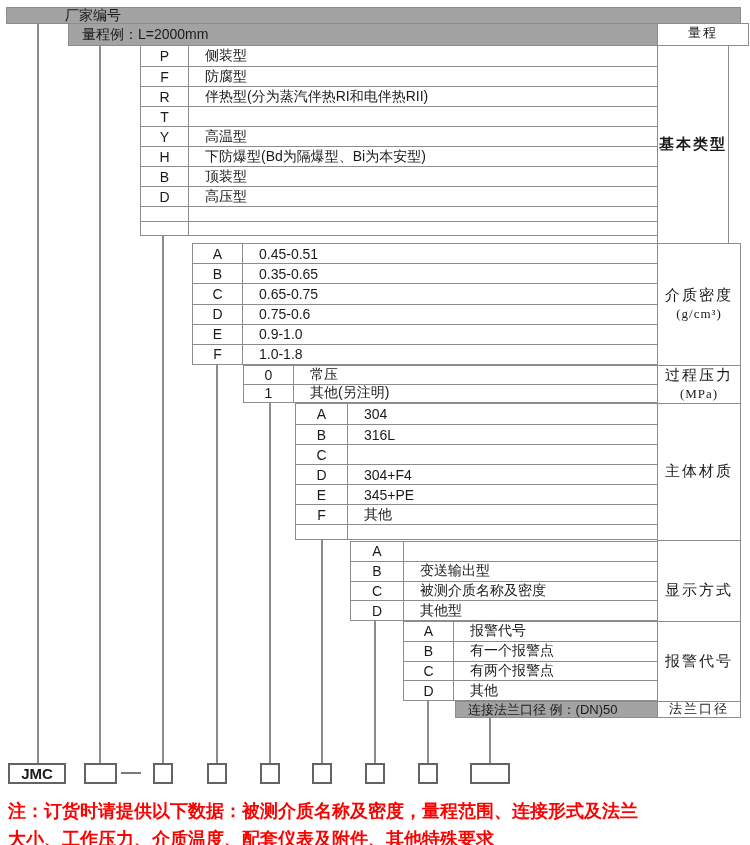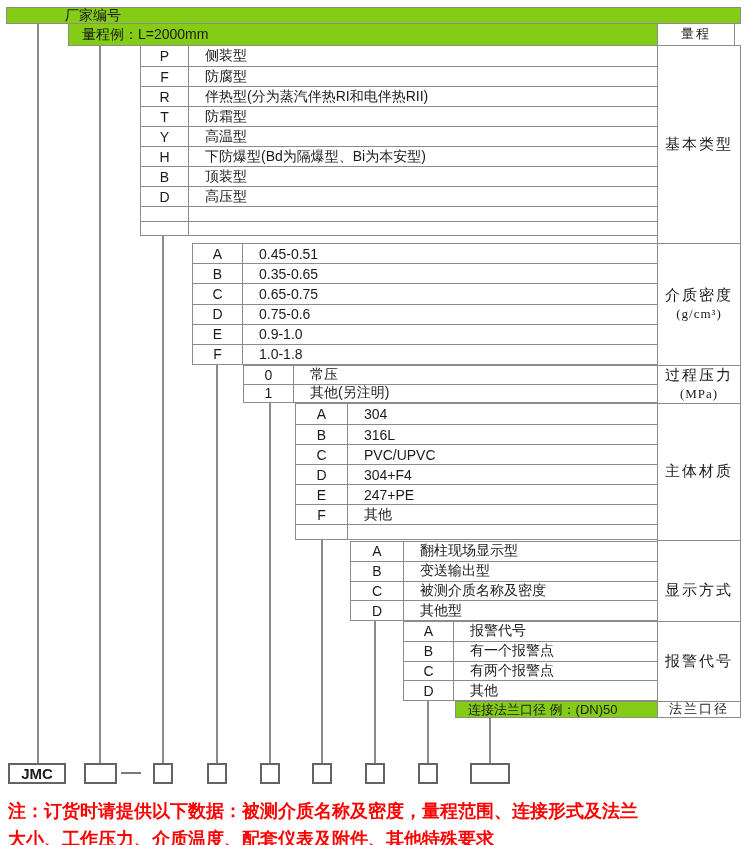--- a/index.html
+++ b/index.html
@@ -1,21 +1,21 @@
 <!DOCTYPE html>
 <html><head>
 <meta charset="utf-8">
 <style>
   html,body{margin:0;padding:0;background:#fff;}
   .canvas{
     position:relative;width:750px;height:845px;background:#ffffff;overflow:hidden;
     font-family:"Liberation Sans","DejaVu Sans",sans-serif;color:#1a1a1a;
   }
   .abs{position:absolute;box-sizing:border-box;}
-  .brow{border:1px solid #8c8c8c;display:flex;align-items:center;background:#84cc16;}
+  .brow{border:1px solid #8c8c8c;display:flex;align-items:center;background:#a3a3a3;}
   .section{position:absolute;box-sizing:border-box;border:1px solid #8c8c8c;background:#fff;display:flex;flex-direction:column;}
   .row{display:flex;box-sizing:border-box;min-height:0;}
   .row + .row{border-top:1px solid #8c8c8c;}
   .code{box-sizing:border-box;border-right:1px solid #8c8c8c;display:flex;align-items:center;justify-content:center;font-size:14px;flex-shrink:0;}
   .desc{flex:1;display:flex;align-items:center;padding-left:16px;font-size:14px;white-space:nowrap;overflow:hidden;}
   .label-cell{position:absolute;box-sizing:border-box;border:1px solid #8c8c8c;background:#fff;
     display:flex;flex-direction:column;align-items:center;justify-content:center;
     font-family:"Liberation Serif","DejaVu Serif",serif;font-size:15px;letter-spacing:2px;line-height:1.3;text-align:center;}
   .label-cell .lline{white-space:nowrap;}
   .label-cell .lline.small{font-size:13px;letter-spacing:1px;}
@@ -50,21 +50,20 @@
       <div class="row" style="height: 20px;">
         <div class="code" style="width: 48px;">F</div>
         <div class="desc">防腐型</div>
       </div>
       <div class="row" style="height: 20px;">
         <div class="code" style="width: 48px;">R</div>
         <div class="desc">伴热型(分为蒸汽伴热RI和电伴热RII)</div>
       </div>
       <div class="row" style="height: 20px;">
         <div class="code" style="width: 48px;">T</div>
-        <div class="desc">防霜型</div>
       </div>
       <div class="row" style="height: 20px;">
         <div class="code" style="width: 48px;">Y</div>
         <div class="desc">高温型</div>
       </div>
       <div class="row" style="height: 20px;">
         <div class="code" style="width: 48px;">H</div>
         <div class="desc">下防爆型(Bd为隔爆型、Bi为本安型)</div>
       </div>
       <div class="row" style="height: 20px;">
@@ -124,43 +123,41 @@
       <div class="row" style="height: 20px;">
         <div class="code" style="width: 52px;">A</div>
         <div class="desc">304</div>
       </div>
       <div class="row" style="height: 20px;">
         <div class="code" style="width: 52px;">B</div>
         <div class="desc">316L</div>
       </div>
       <div class="row" style="height: 20px;">
         <div class="code" style="width: 52px;">C</div>
-        <div class="desc">PVC/UPVC</div>
       </div>
       <div class="row" style="height: 20px;">
         <div class="code" style="width: 52px;">D</div>
         <div class="desc">304+F4</div>
       </div>
       <div class="row" style="height: 20px;">
         <div class="code" style="width: 52px;">E</div>
-        <div class="desc">247+PE</div>
+        <div class="desc">345+PE</div>
       </div>
       <div class="row" style="height: 20px;">
         <div class="code" style="width: 52px;">F</div>
         <div class="desc">其他</div>
       </div>
       <div class="row" style="height: 15px;">
         <div class="code" style="width: 52px;"></div>
         <div class="desc"></div>
       </div>
     </div>
   <div class="section" style="left: 350px; top: 541px; width: 308px; height: 80px;">
       <div class="row" style="flex: 1 1 0%;">
         <div class="code" style="width: 53px;">A</div>
-        <div class="desc">翻柱现场显示型</div>
       </div>
       <div class="row" style="flex: 1 1 0%;">
         <div class="code" style="width: 53px;">B</div>
         <div class="desc">变送输出型</div>
       </div>
       <div class="row" style="flex: 1 1 0%;">
         <div class="code" style="width: 53px;">C</div>
         <div class="desc">被测介质名称及密度</div>
       </div>
       <div class="row" style="flex: 1 1 0%;">
@@ -185,24 +182,24 @@
         <div class="code" style="width: 50px;">D</div>
         <div class="desc">其他</div>
       </div>
     </div>
 
   <div class="abs brow flange-row" style="left:455px;top:701px;width:203px;height:17px;">
     <span class="txt">连接法兰口径 例：(DN)50</span>
   </div>
 
   <div id="label-col-host">
-      <div class="label-cell" style="left: 657px; top: 23px; width: 78px; height: 23px; font-size: 13px;">
+      <div class="label-cell" style="left: 657px; top: 23px; width: 92px; height: 23px; font-size: 13px; font-family: Liberation Mono, monospace;">
         <div class="lline">量程</div>
       </div>
-      <div class="label-cell" style="left: 657px; top: 45px; width: 84px; height: 199px;">
+      <div class="label-cell" style="left: 657px; top: 45px; width: 72px; height: 199px; font-weight: bold;">
         <div class="lline">基本类型</div>
       </div>
       <div class="label-cell" style="left: 657px; top: 243px; width: 84px; height: 123px; align-items: center;">
         <div class="lline">介质密度</div>
         <div class="lline small">(g/cm³)</div>
       </div>
       <div class="label-cell" style="left: 657px; top: 365px; width: 84px; height: 39px;">
         <div class="lline">过程压力</div>
         <div class="lline small">(MPa)</div>
       </div>

